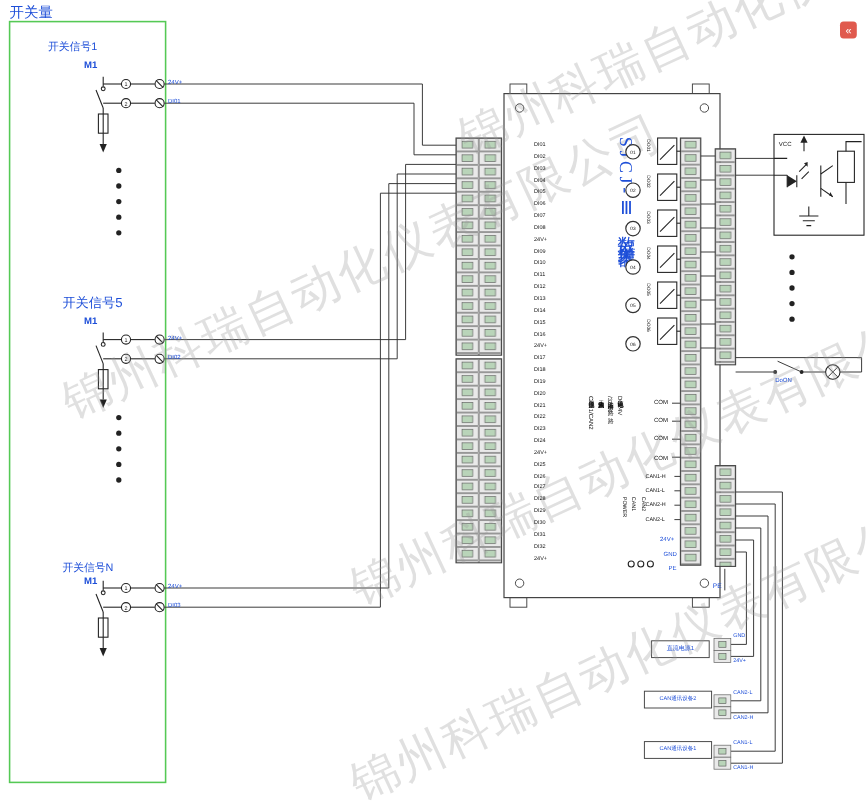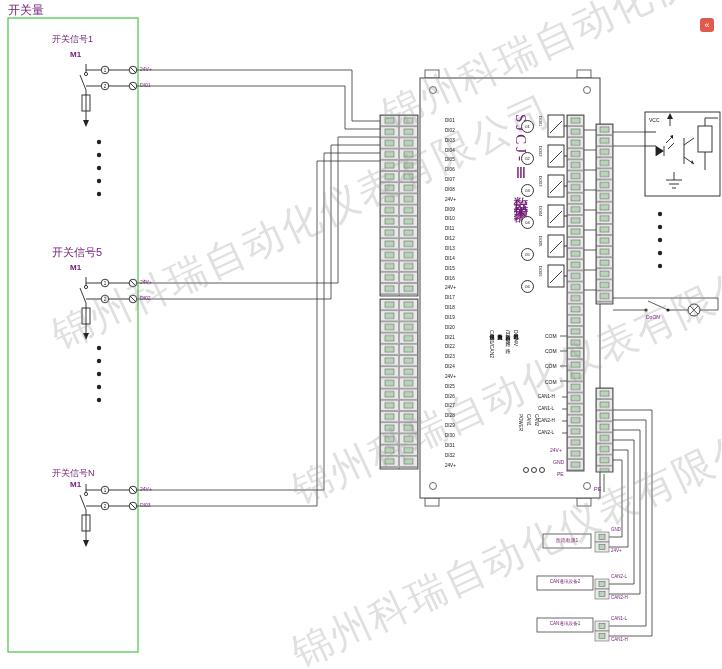--- a/index.html
+++ b/index.html
@@ -1,19 +1,19 @@
 <!DOCTYPE html>
 <html><head>
 <meta charset="utf-8">
 <style>
   html,body{margin:0;padding:0;background:#fff}
   #stage{position:relative;width:722px;height:669px;background:#fff;overflow:hidden;
          font-family:"Liberation Sans",sans-serif;color:#111}
   #stage svg{position:absolute;left:0;top:0}
-  .lbl{position:absolute;white-space:nowrap;color:#701a75}
+  .lbl{position:absolute;white-space:nowrap;color:#1d4ed8}
   .wire{stroke:#333;stroke-width:.8;fill:none}
   .sym{stroke:#222;stroke-width:.9;fill:none}
   .sym circle{fill:#fff}
   .fillb{fill:#222;stroke:none}
   .dot{fill:#222;stroke:none}
   .thin{stroke:#444;stroke-width:.8;fill:none}
   .wm{font-size:40px;fill:#9a9a9a;opacity:.3;letter-spacing:2px}
   .tinytxt{font-size:4.5px;fill:#111;text-anchor:middle;font-family:"Liberation Sans",sans-serif}
   .svgtxt{font-size:5px;fill:#111;font-family:"Liberation Sans",sans-serif}
 
@@ -273,21 +273,21 @@
   <g>
     <text class="wm" x="60" y="350" transform="rotate(-25 60 350)">锦州科瑞自动化仪表有限公司</text>
     <text class="wm" x="300" y="505" transform="rotate(-25 300 505)">锦州科瑞自动化仪表有限公司</text>
     <text class="wm" x="300" y="668" transform="rotate(-25 300 668)">锦州科瑞自动化仪表有限公司</text>
     <text class="wm" x="390" y="130" transform="rotate(-25 390 130)">锦州科瑞自动化仪表有限公司</text>
   </g>
 </svg>
 
 <div class="lbl" style="left:8px;top:2px;font-size:12px">开关量</div>
 
-<div class="lbl" style="left:52px;top:33px;font-size:9px">开关信号1</div>
+<div class="lbl" style="left:40px;top:33px;font-size:9px">开关信号1</div>
 <div class="lbl" style="left:70px;top:50px;font-size:8px;font-weight:bold">M1</div>
 <div class="lbl" style="left:140px;top:66px;font-size:5px">24V+</div>
 <div class="lbl" style="left:140px;top:82px;font-size:5px">DI01</div>
 
 <div class="lbl" style="left:52px;top:245px;font-size:11px">开关信号5</div>
 <div class="lbl" style="left:70px;top:263px;font-size:8px;font-weight:bold">M1</div>
 <div class="lbl" style="left:140px;top:279px;font-size:5px">24V+</div>
 <div class="lbl" style="left:140px;top:295px;font-size:5px">DI02</div>
 
 <div class="lbl" style="left:52px;top:467px;font-size:9px">开关信号N</div>

